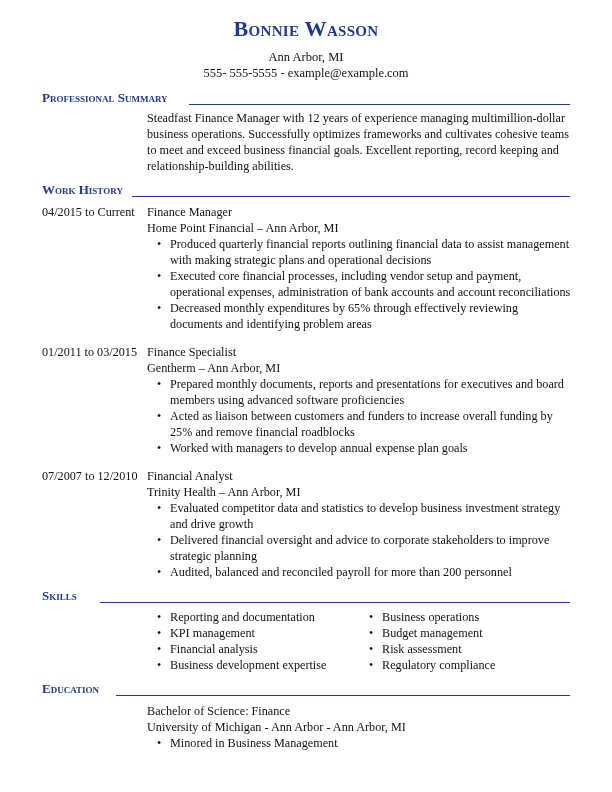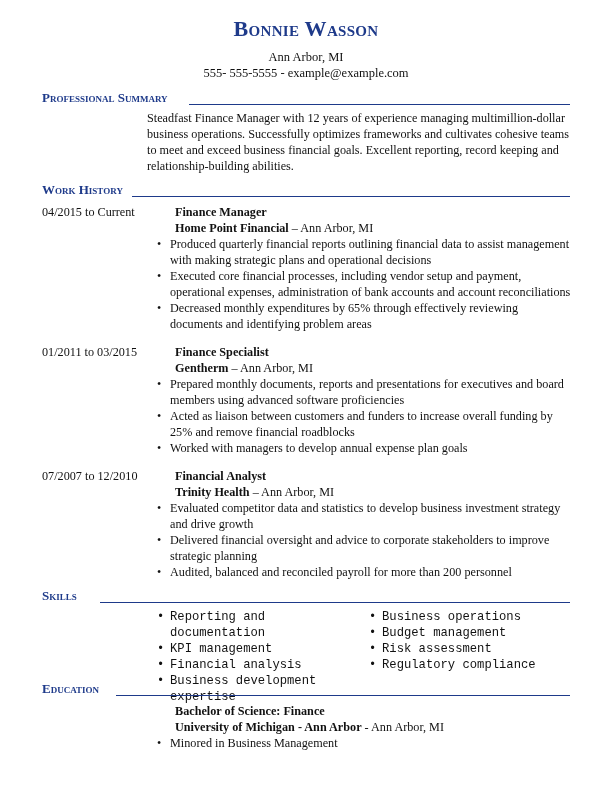--- a/index.html
+++ b/index.html
@@ -7,21 +7,21 @@
          font-family: "Liberation Serif", "DejaVu Serif", serif; color: #111; font-size: 12.2px; }
   .page { position: absolute; left: 0; top: 0; width: 612px; height: 792px; }
   .name { position: absolute; top: 16px; left: 0; width: 612px; text-align: center;
           color: #1e3a8a; font-weight: bold; font-size: 22px; font-variant: small-caps; letter-spacing: 0.3px; }
   .contact { position: absolute; left: 0; width: 612px; text-align: center; font-size: 12.5px; }
   .section-head { position: absolute; left: 42px; right: 42px; height: 16px; display: flex; align-items: flex-end; }
   .section-title { color: #1e3a8a; font-weight: bold; font-variant: small-caps; font-size: 13px; white-space: nowrap; margin-right: 9px; line-height: 14px; }
   .section-rule { flex: 1; height: 1.5px; background: #1e3a8a; margin-bottom: 0px; }
   .block { position: absolute; left: 147px; width: 425px; line-height: 16px; }
   .date { position: absolute; left: 42px; line-height: 16px; }
-  .b { font-weight: bold; margin-left: 28px; }
+  .b { font-weight: normal; }
   ul.bullets { list-style: none; margin: 0; padding: 0; }
   ul.bullets li { position: relative; padding-left: 23px; line-height: 16px; }
   ul.bullets li::before { content: "\2022"; position: absolute; left: 10px; top: 0; font-size: 12px; }
   .skills { position: absolute; left: 147px; width: 425px; display: flex; }
   .skills ul { width: 212px; }
 </style>
 </head>
 <body>
 
 <div class="page">
@@ -71,21 +71,21 @@
       <li>Evaluated competitor data and statistics to develop business investment strategy and drive growth</li>
       <li>Delivered financial oversight and advice to corporate stakeholders to improve strategic planning</li>
       <li>Audited, balanced and reconciled payroll for more than 200 personnel</li>
     </ul>
   </div>
 
   <div class="section-head" style="top:587px;">
     <span class="section-title">Skills</span>
     <span class="section-rule" style="margin-left:14px;"></span>
   </div>
-  <div class="skills" style="top:609px;font-family:Liberation Mono, monospace;">
+  <div class="skills" style="top:609px;">
     <ul class="bullets">
       <li>Reporting and documentation</li>
       <li>KPI management</li>
       <li>Financial analysis</li>
       <li>Business development expertise</li>
     </ul>
     <ul class="bullets">
       <li>Business operations</li>
       <li>Budget management</li>
       <li>Risk assessment</li>

